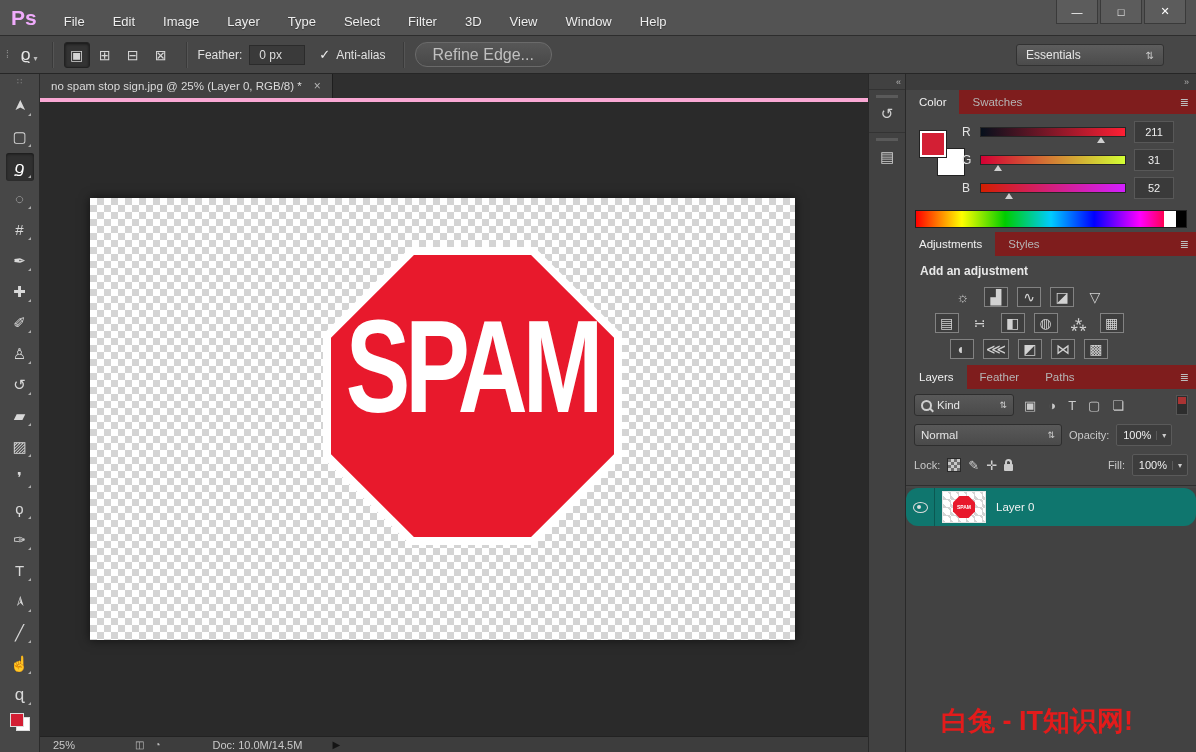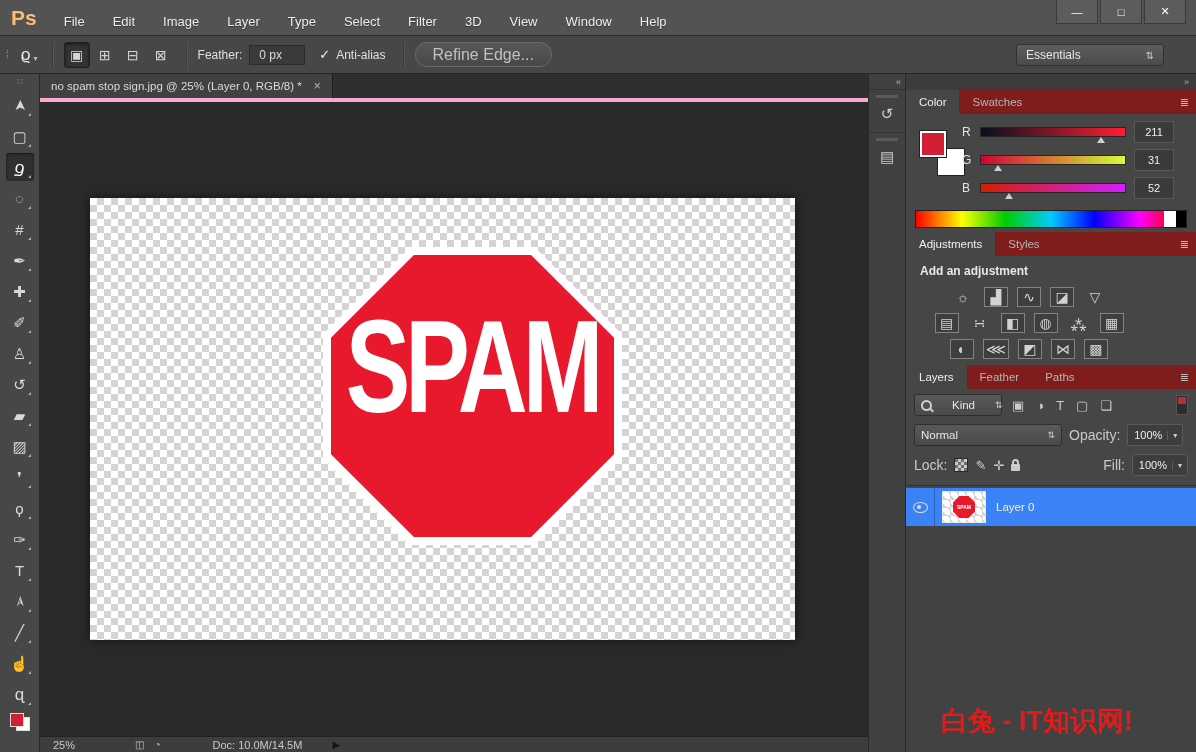--- a/index.html
+++ b/index.html
@@ -2,21 +2,21 @@
 <html><head>
 <meta charset="utf-8">
 <style>
   html,body{margin:0;padding:0;background:#111;}
   #app{position:relative;width:1196px;height:752px;overflow:hidden;background:#272727;
        font-family:"Liberation Sans",sans-serif;color:#ddd;user-select:none;}
 
   
   .menubar{position:absolute;left:0;top:0;width:100%;height:36px;background:#535353;
            border-bottom:1px solid #2d2d2d;display:flex;align-items:center;box-sizing:border-box;}
-  .ps-logo{color:#fdba74;font-size:21px;font-weight:bold;margin:0 27px 0 11px;letter-spacing:0;}
+  .ps-logo{color:#f0abfc;font-size:21px;font-weight:bold;margin:0 27px 0 11px;letter-spacing:0;}
   .menu-item{font-size:13px;color:#ededed;margin-right:28px;text-shadow:0 1px 1px rgba(0,0,0,.35);margin-top:8px;}
   .win-controls{position:absolute;right:10px;top:0;display:flex;}
   .win-btn{width:40px;height:23px;background:#5c5c5c;border:1px solid #3a3a3a;border-top:none;
            display:flex;align-items:center;justify-content:center;font-size:11px;color:#fff;margin-left:2px;}
 
   
   .optionsbar{position:absolute;left:0;top:36px;width:100%;height:38px;background:#474747;
               border-bottom:1px solid #262626;display:flex;align-items:center;box-sizing:border-box;}
   .grip{color:#8f8f8f;font-size:10px;margin:0 8px 0 6px;}
   .sep{width:1px;height:26px;background:#3a3a3a;border-right:1px solid #555;margin:0 10px;}
@@ -123,50 +123,50 @@
   
   .adj-head{font-size:12px;font-weight:bold;color:#e8e8e8;padding:8px 0 3px 14px;}
   .adj-rows{padding-right:44px;}
   .adj-row{display:flex;justify-content:center;gap:9px;margin:6px 0;}
   .adj-icon{min-width:24px;height:20px;display:flex;align-items:center;justify-content:center;
             font-size:14px;color:#d2d2d2;box-sizing:border-box;padding:0 2px;}
   .adj-icon.framed{background:#3e3e3e;border:1px solid #828282;}
 
   
   .filter-row{display:flex;align-items:center;padding:5px 8px 4px;gap:10px;}
-  .kind-select{width:88px;height:22px;background:linear-gradient(#595959,#4a4a4a);border:1px solid #2e2e2e;
+  .kind-select{width:100px;height:22px;background:linear-gradient(#595959,#4a4a4a);border:1px solid #2e2e2e;
                border-radius:3px;display:flex;align-items:center;padding:0 6px;font-size:11.5px;
-               color:#e5e5e5;gap:20px;box-sizing:border-box;flex:none;}
+               color:#e5e5e5;gap:5px;box-sizing:border-box;flex:none;}
   .kind-carets{margin-left:auto;font-size:9px;color:#ccc;}
   .mag{width:7px;height:7px;border:2px solid #cfcfcf;border-radius:50%;position:relative;flex:none;}
   .mag::after{content:"";position:absolute;width:5px;height:2px;background:#cfcfcf;
               transform:rotate(45deg);right:-4px;bottom:-2px;}
   .lfilter{font-size:13px;color:#cbcbcb;}
   .filter-switch{width:10px;height:18px;background:#2d2d2d;border:1px solid #555;margin-left:auto;position:relative;}
   .filter-switch::before{content:"";position:absolute;left:1px;right:1px;top:1px;height:7px;background:#a33;}
   .blend-row,.lock-row{display:flex;align-items:center;padding:4px 8px;gap:7px;}
   .blend-select{width:148px;height:22px;background:linear-gradient(#595959,#4a4a4a);border:1px solid #2e2e2e;
                 border-radius:3px;display:flex;align-items:center;justify-content:space-between;padding:0 6px;
                 font-size:11.5px;color:#e5e5e5;box-sizing:border-box;flex:none;}
-  .pl{font-size:14px;color:#c9c9c9;}
+  .pl{font-size:11px;color:#c9c9c9;}
   .combo{width:56px;height:22px;background:#3d3d3d;border:1px solid #5a5a5a;border-radius:2px;
          display:flex;align-items:center;box-sizing:border-box;}
   .combo .cv{flex:1;text-align:right;padding-right:5px;font-size:11px;color:#efefef;}
   .combo .caret{width:14px;border-left:1px solid #5a5a5a;text-align:center;font-size:8px;color:#ccc;}
   .lock-row{border-bottom:1px solid #2f2f2f;padding-bottom:9px;}
   .checker-mini{width:12px;height:12px;background:conic-gradient(#c9c9c9 25%,#6f6f6f 0 50%,#c9c9c9 0 75%,#6f6f6f 0);
                 background-size:6px 6px;border:1px solid #2a2a2a;}
   .lock-glyph{font-size:13px;color:#cdcdcd;}
   .padlock{width:9px;height:7px;background:#ccc;border-radius:1px;position:relative;margin-top:5px;}
   .padlock::before{content:"";position:absolute;left:1px;top:-5px;width:7px;height:7px;border:2px solid #ccc;
                    border-bottom:none;border-radius:4px 4px 0 0;box-sizing:border-box;}
   .fill-l{margin-left:auto;}
   .layers-body{position:relative;background:#424242;height:100%;}
   .layer-row{height:38px;display:flex;align-items:center;margin-top:2px;}
-  .layer-row.selected{background:#3b82f6;}
+  .layer-row.selected{background:#0f766e;border-radius:12px;}
   .eye-cell{width:28px;display:flex;justify-content:center;align-items:center;align-self:stretch;
             border-right:1px solid rgba(0,0,0,.25);}
   .eye{width:13px;height:9px;border:1px solid #dcdcdc;border-radius:50%;position:relative;}
   .eye::after{content:"";position:absolute;left:3.5px;top:2px;width:4px;height:4px;background:#dcdcdc;border-radius:50%;}
   .layer-thumb{width:42px;height:30px;margin:0 10px 0 7px;border:1px solid #e6e6e6;position:relative;
                display:flex;align-items:center;justify-content:center;background-size:8px 8px !important;}
   .thumb-sign{width:22px;height:22px;display:flex;align-items:center;justify-content:center;
      clip-path:polygon(29.3% 0,70.7% 0,100% 29.3%,100% 70.7%,70.7% 100%,29.3% 100%,0 70.7%,0 29.3%);}
   .thumb-sign span{font-size:5px;font-weight:bold;color:#fff;letter-spacing:0;}
   .layer-name{font-size:11.5px;color:#f2f2f2;}

